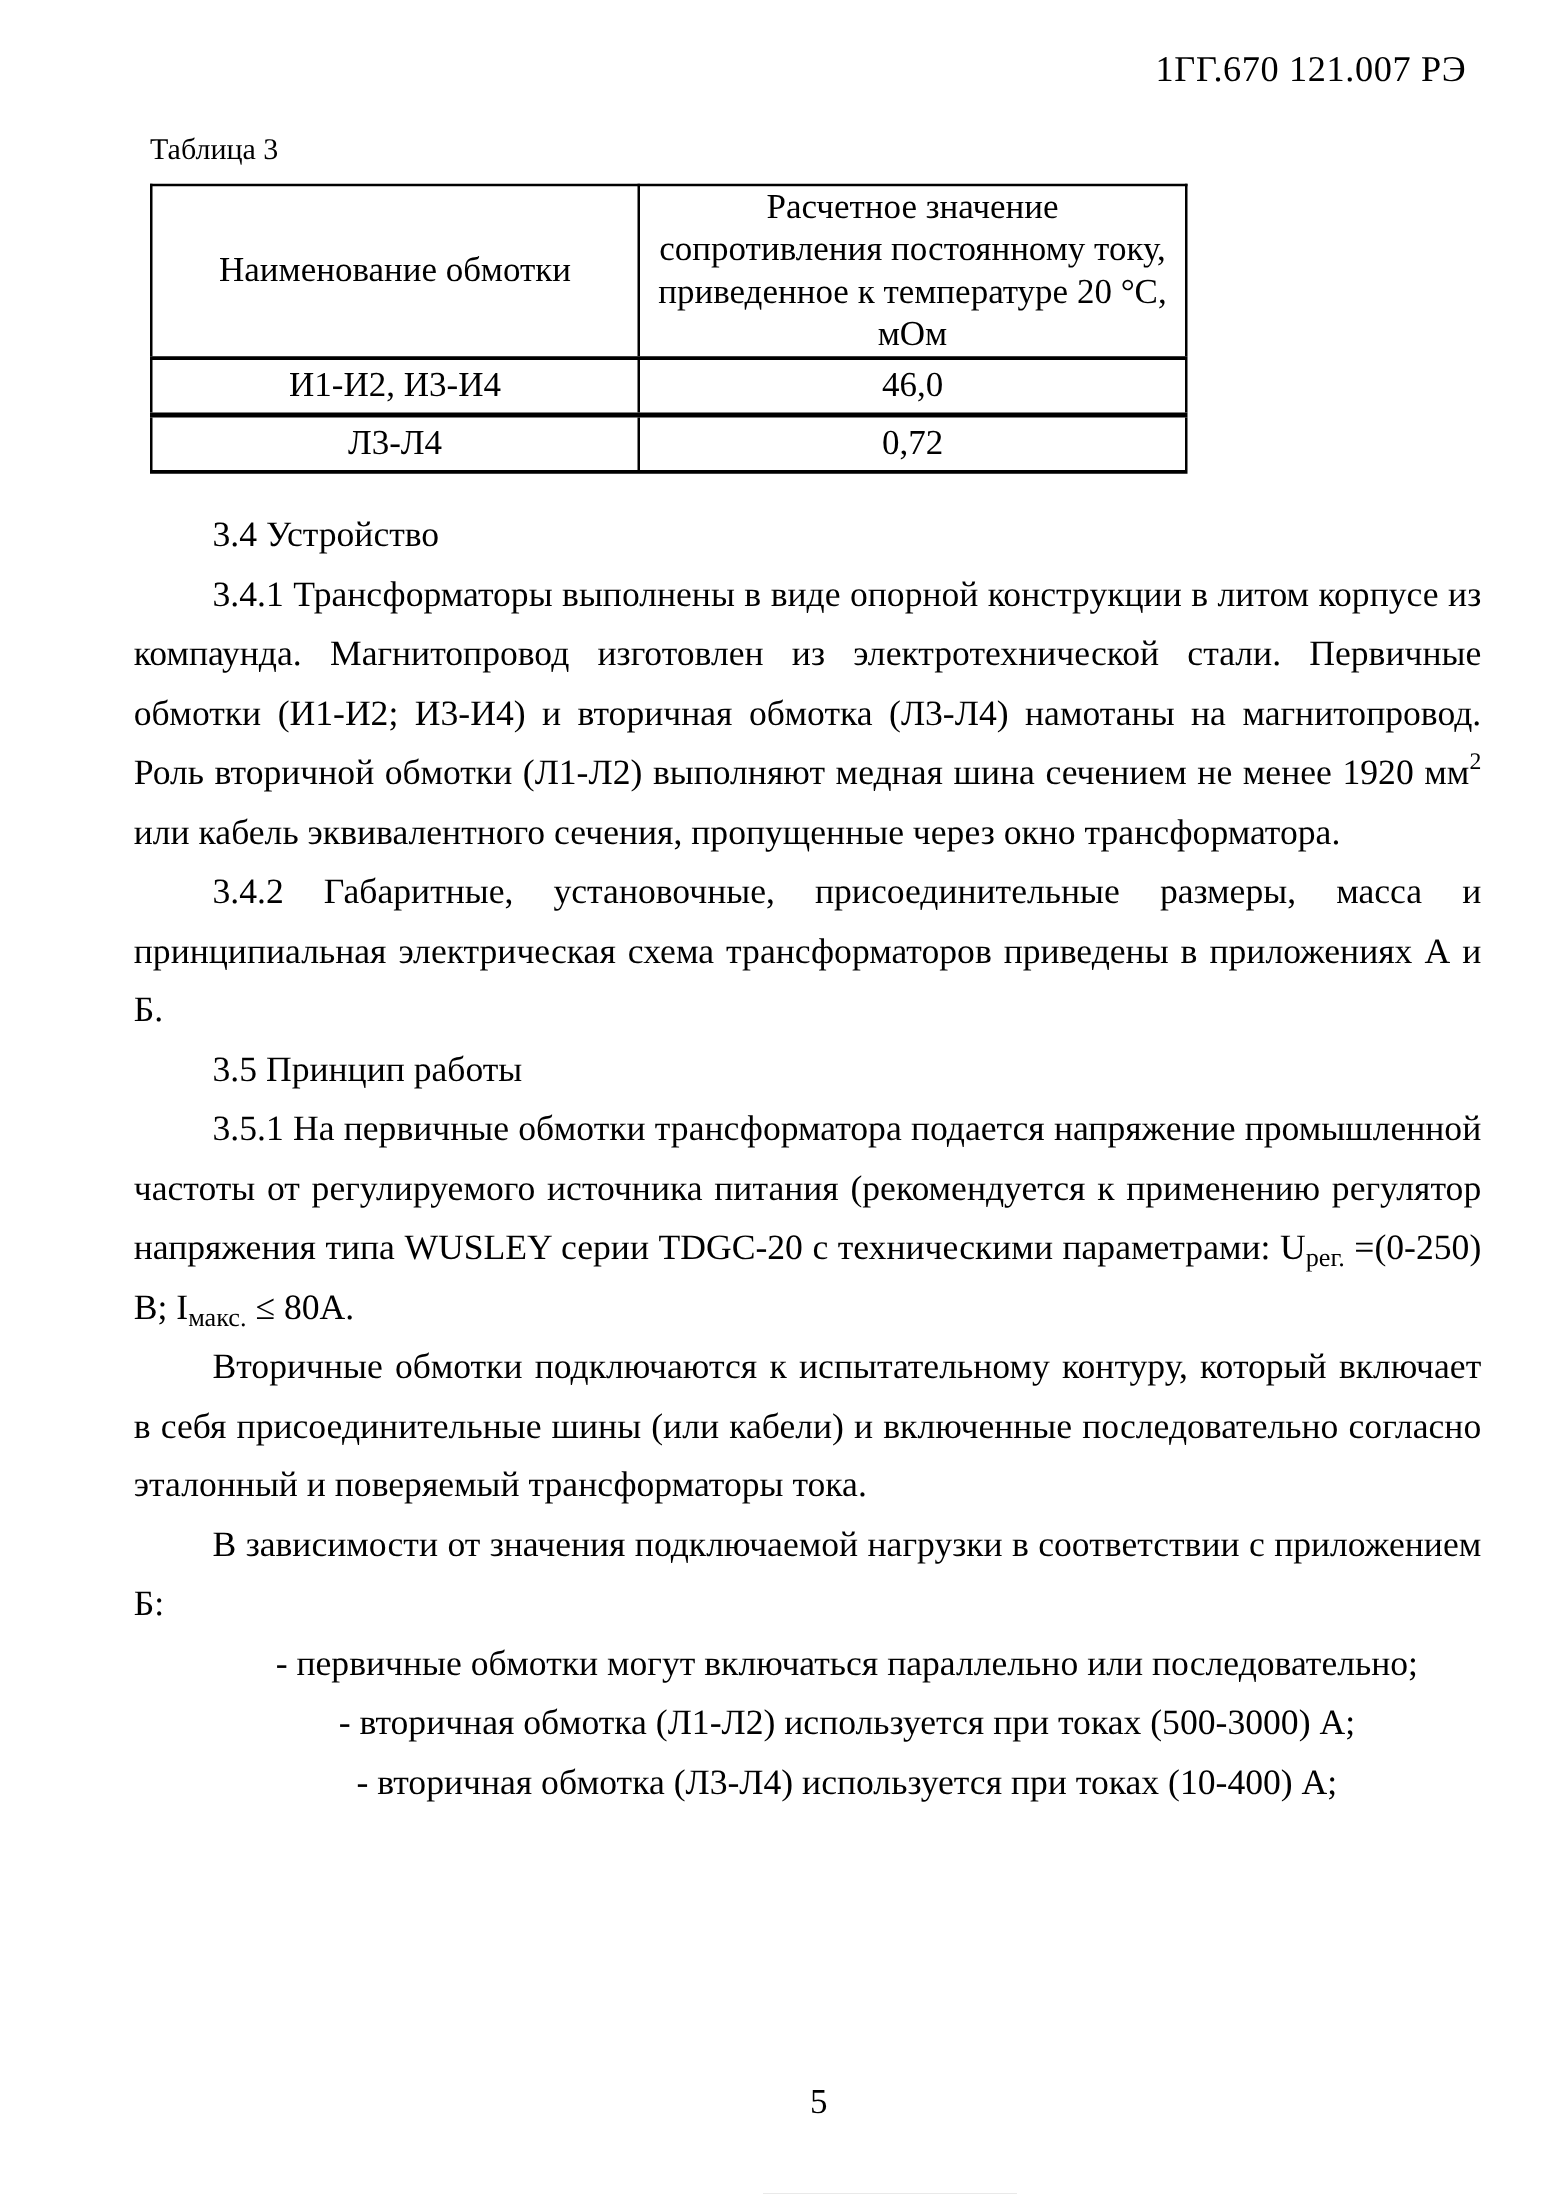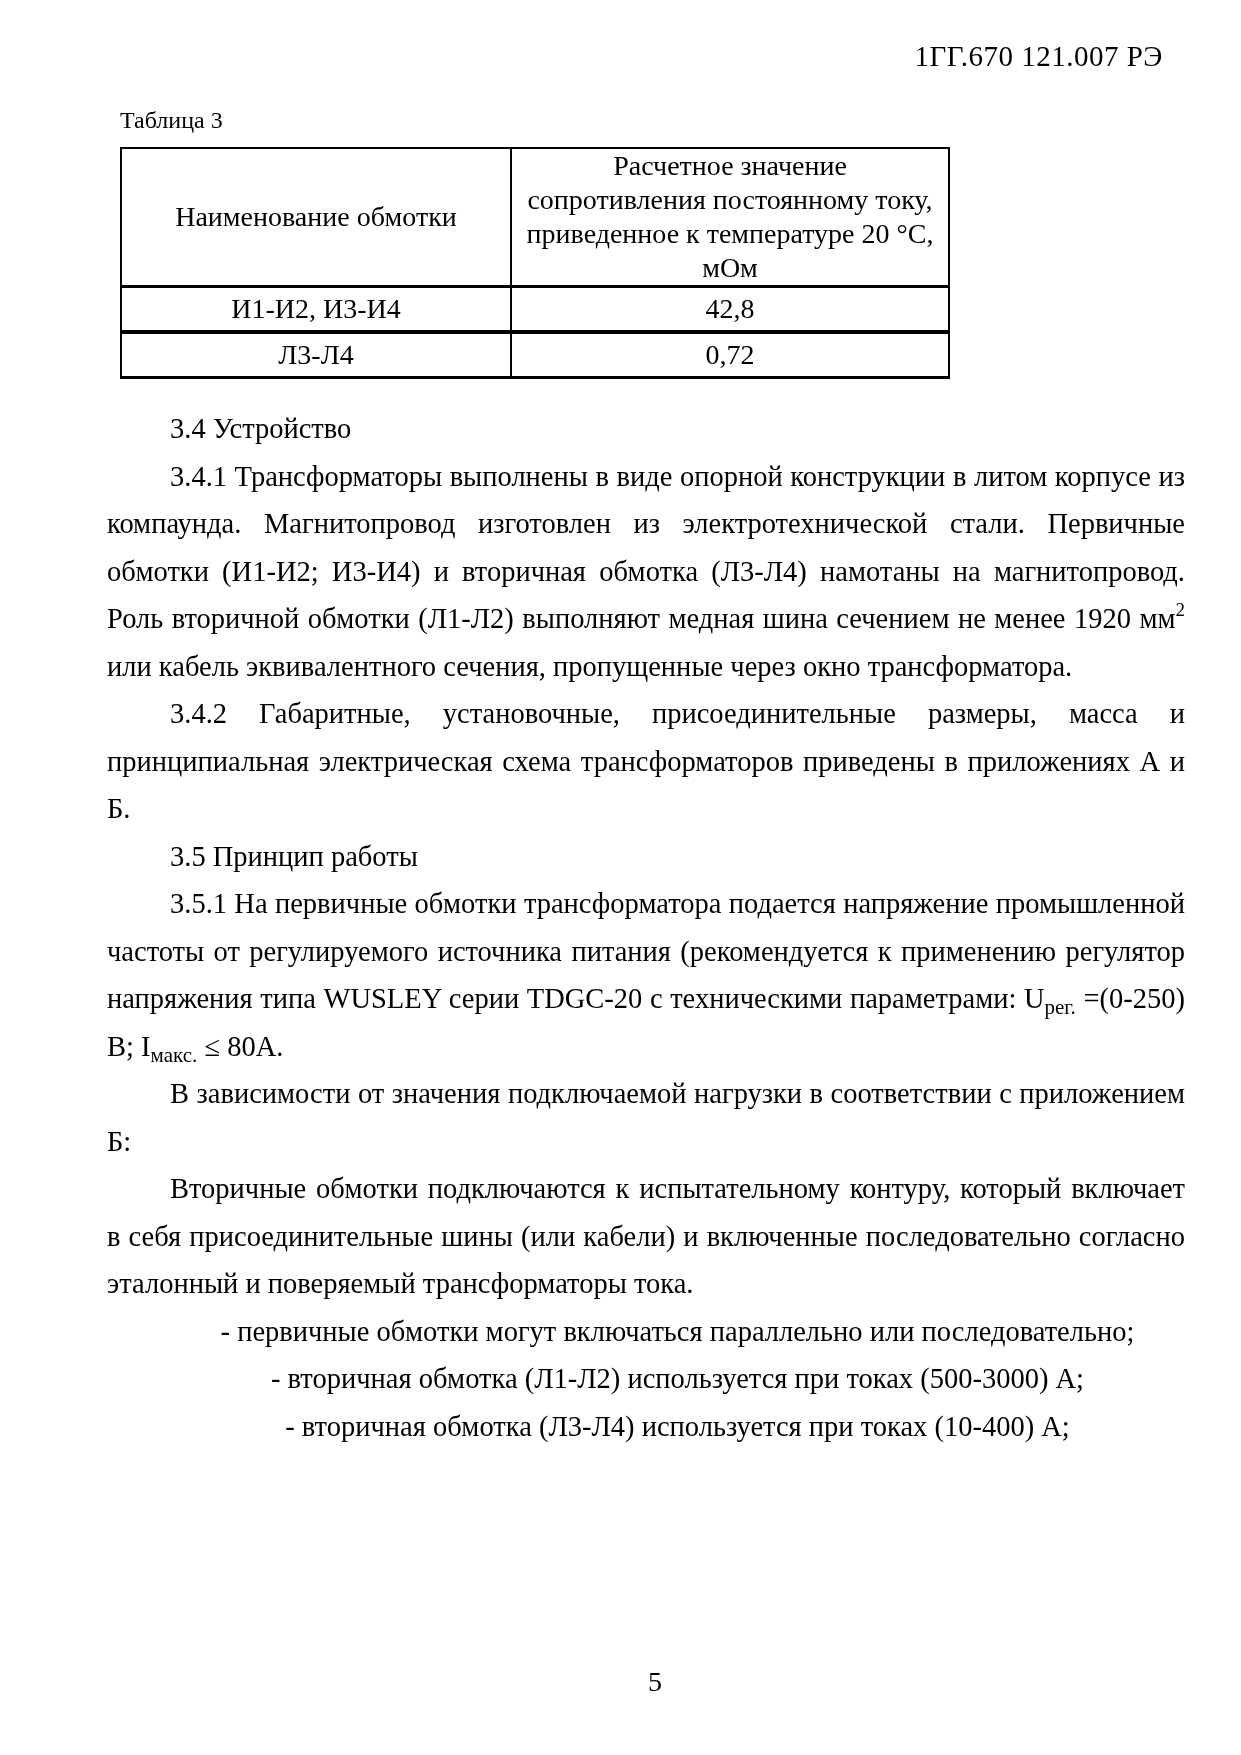--- a/index.html
+++ b/index.html
@@ -10,21 +10,21 @@
     height: 1755px;
     margin: 0 auto;
     background: #ffffff;
     color: #000000;
     font-family: "Liberation Serif", "DejaVu Serif", serif;
     overflow: hidden;
   }
   .doc-number {
     position: absolute;
     top: 40px;
-    right: 78px;
+    right: 68px;
     font-size: 29px;
     letter-spacing: 0.5px;
     white-space: nowrap;
   }
   .table-caption {
     margin: 103px 0 0 120px;
     font-size: 24px;
     line-height: 34px;
   }
   table.res-table {
@@ -89,44 +89,44 @@
   <table class="res-table">
     <thead>
       <tr>
         <th class="col-winding">Наименование обмотки</th>
         <th class="col-value">Расчетное значение сопротивления постоянному току, приведенное к температуре 20 °С, мОм</th>
       </tr>
     </thead>
     <tbody>
       <tr class="row-first">
         <td>И1-И2, И3-И4</td>
-        <td>42,8</td>
+        <td>46,0</td>
       </tr>
       <tr>
         <td>Л3-Л4</td>
         <td>0,72</td>
       </tr>
     </tbody>
   </table>
 
   <div class="content">
 
     <p class="heading">3.4 Устройство</p>
 
     <p><span>3.4.1 Трансформаторы выполнены в виде опорной конструкции в литом корпусе из компаунда. Магнитопровод изготовлен из электротехнической стали. Первичные обмотки (И1-И2; И3-И4) и вторичная обмотка (Л3-Л4) намотаны на магнитопровод. Роль вторичной обмотки (Л1-Л2) выполняют медная шина сечением не менее 1920 мм</span><sup class="pow">2</sup><span> или кабель эквивалентного сечения, пропущенные через окно трансформатора.</span></p>
 
     <p>3.4.2 Габаритные, установочные, присоединительные размеры, масса и принципиальная электрическая схема трансформаторов приведены в приложениях А и Б.</p>
 
     <p class="heading">3.5 Принцип работы</p>
 
     <p><span>3.5.1 На первичные обмотки трансформатора подается напряжение промышленной частоты от регулируемого источника питания (рекомендуется к применению регулятор напряжения типа WUSLEY серии TDGC-20 с техническими параметрами: U</span><sub class="idx">рег.</sub><span> =(0-250) В; I</span><sub class="idx">макс.</sub><span> ≤ 80А.</span></p>
 
+    <p>Вторичные обмотки подключаются к испытательному контуру, который включает в себя присоединительные шины (или кабели) и включенные последовательно согласно эталонный и поверяемый трансформаторы тока.</p>
+
     <p>В зависимости от значения подключаемой нагрузки в соответствии с приложением Б:</p>
-
-    <p>Вторичные обмотки подключаются к испытательному контуру, который включает в себя присоединительные шины (или кабели) и включенные последовательно согласно эталонный и поверяемый трансформаторы тока.</p>
 
     <p class="bullet">- первичные обмотки могут включаться параллельно или последовательно;</p>
 
     <p class="bullet">- вторичная обмотка (Л1-Л2) используется при токах (500-3000) А;</p>
 
     <p class="bullet">- вторичная обмотка (Л3-Л4) используется при токах (10-400) А;</p>
 
   </div>
 
   <div class="page-number">5</div>

